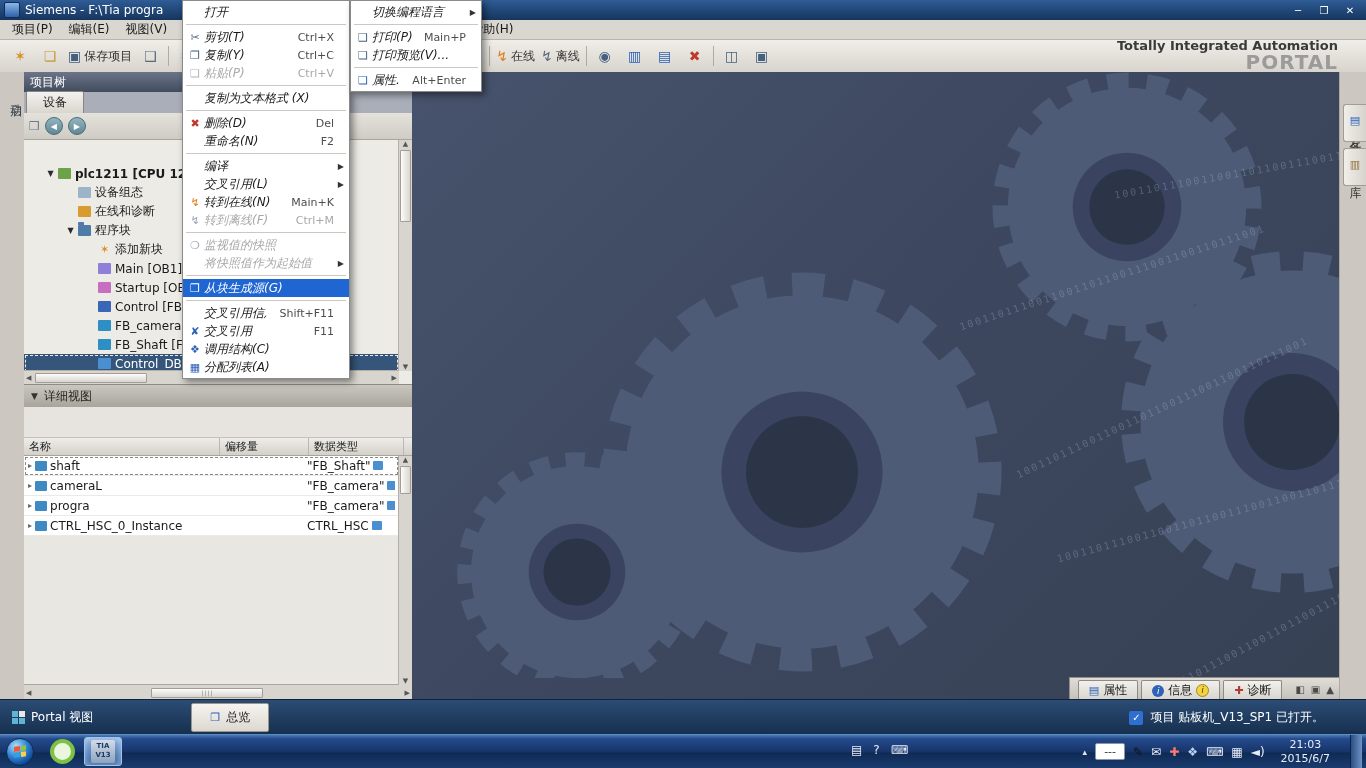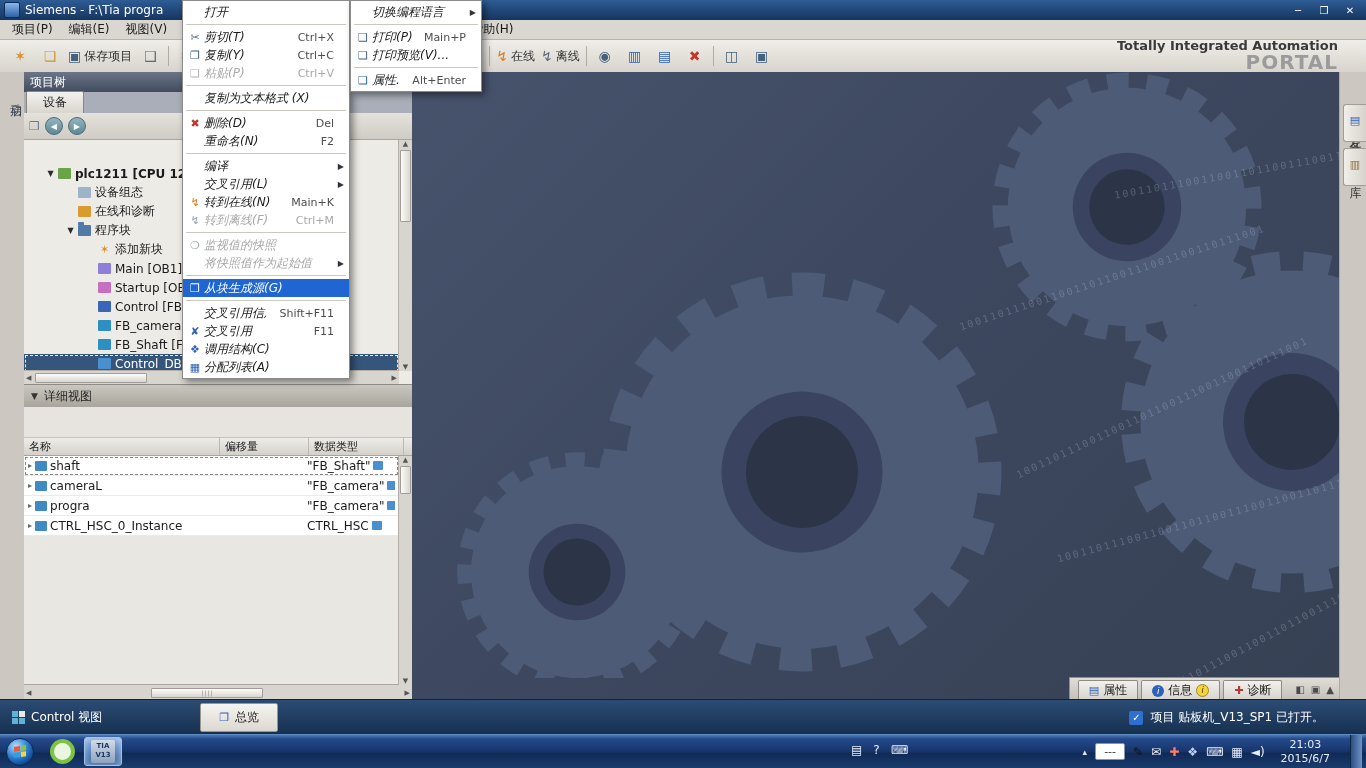--- a/index.html
+++ b/index.html
@@ -533,21 +533,21 @@
     </div>
 
   <div class="status-bar">
     <div class="portal-btn">
       <span class="grid-icon">
           <span></span>
           <span></span>
           <span></span>
           <span></span>
         </span>
-      <span>Control 视图</span>
+      <span>Portal 视图</span>
     </div>
     <div class="overview-tab">
       <span class="ov-glyph">❐</span>
       <span>总览</span>
     </div>
     <div class="status-msg">
       <span class="check-icon">✓</span>
       <span>项目 贴板机_V13_SP1 已打开。</span>
     </div>
   </div>

